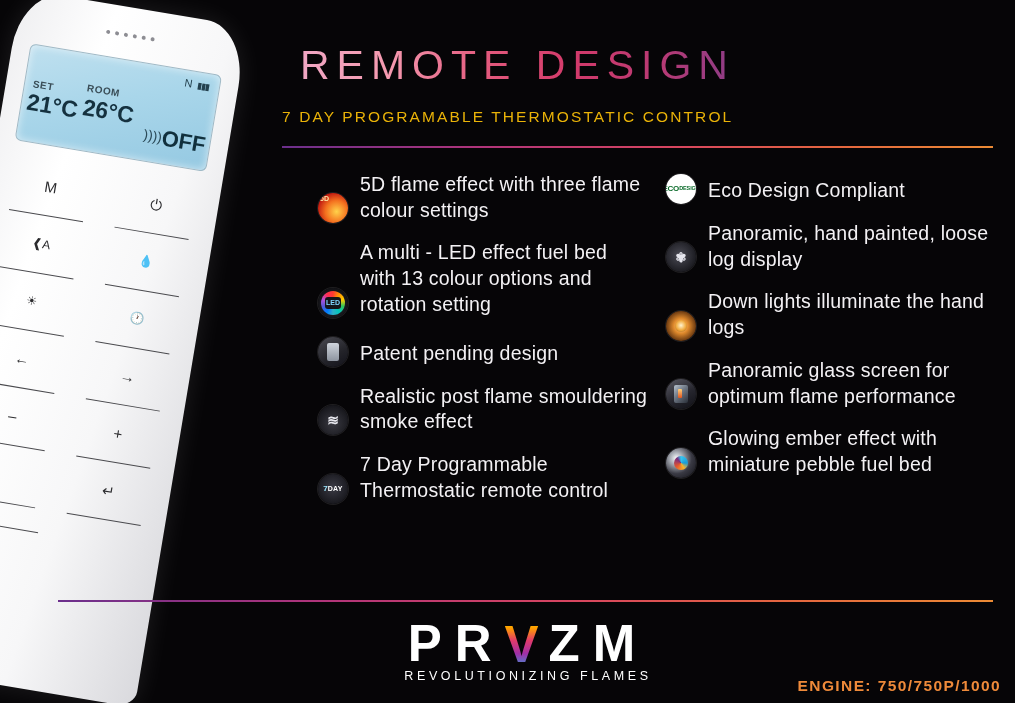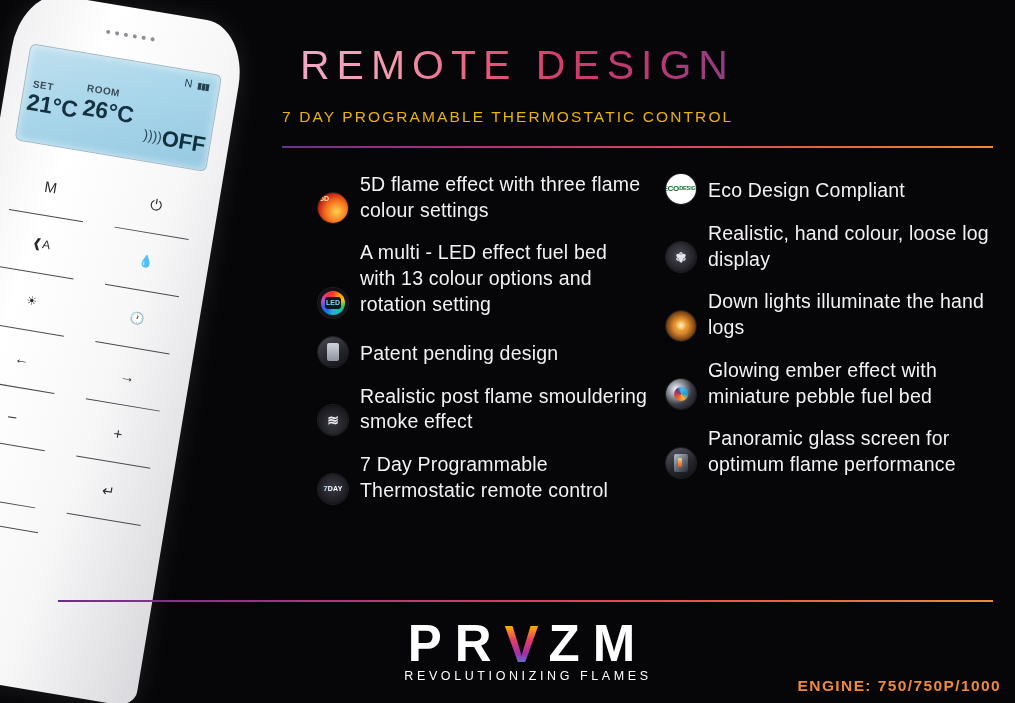--- a/index.html
+++ b/index.html
@@ -494,42 +494,42 @@
             <span class="e1">ECO</span>
             <span class="e2">DESIGN</span>
           </div>
           <div class="text">Eco Design Compliant</div>
         </div>
 
         <div class="feature">
           <div class="bullet-icon ic-logs">
             <span class="l">✾</span>
           </div>
-          <div class="text">Realistic, hand colour, loose log display</div>
+          <div class="text">Panoramic, hand painted, loose log display</div>
         </div>
 
         <div class="feature">
           <div class="bullet-icon ic-down">
             <span class="d"></span>
           </div>
           <div class="text">Down lights illuminate the hand logs</div>
         </div>
 
         <div class="feature">
+          <div class="bullet-icon ic-glass">
+            <span class="g"></span>
+          </div>
+          <div class="text">Panoramic glass screen for optimum flame performance</div>
+        </div>
+
+        <div class="feature">
           <div class="bullet-icon ic-ember">
             <span class="e"></span>
           </div>
           <div class="text">Glowing ember effect with miniature pebble fuel bed</div>
-        </div>
-
-        <div class="feature">
-          <div class="bullet-icon ic-glass">
-            <span class="g"></span>
-          </div>
-          <div class="text">Panoramic glass screen for optimum flame performance</div>
         </div>
 
       </div>
     </div>
 
     <div class="rule bottom"></div>
   </div>
 
   <div class="logo-wrap">
     <div class="logo-main">

